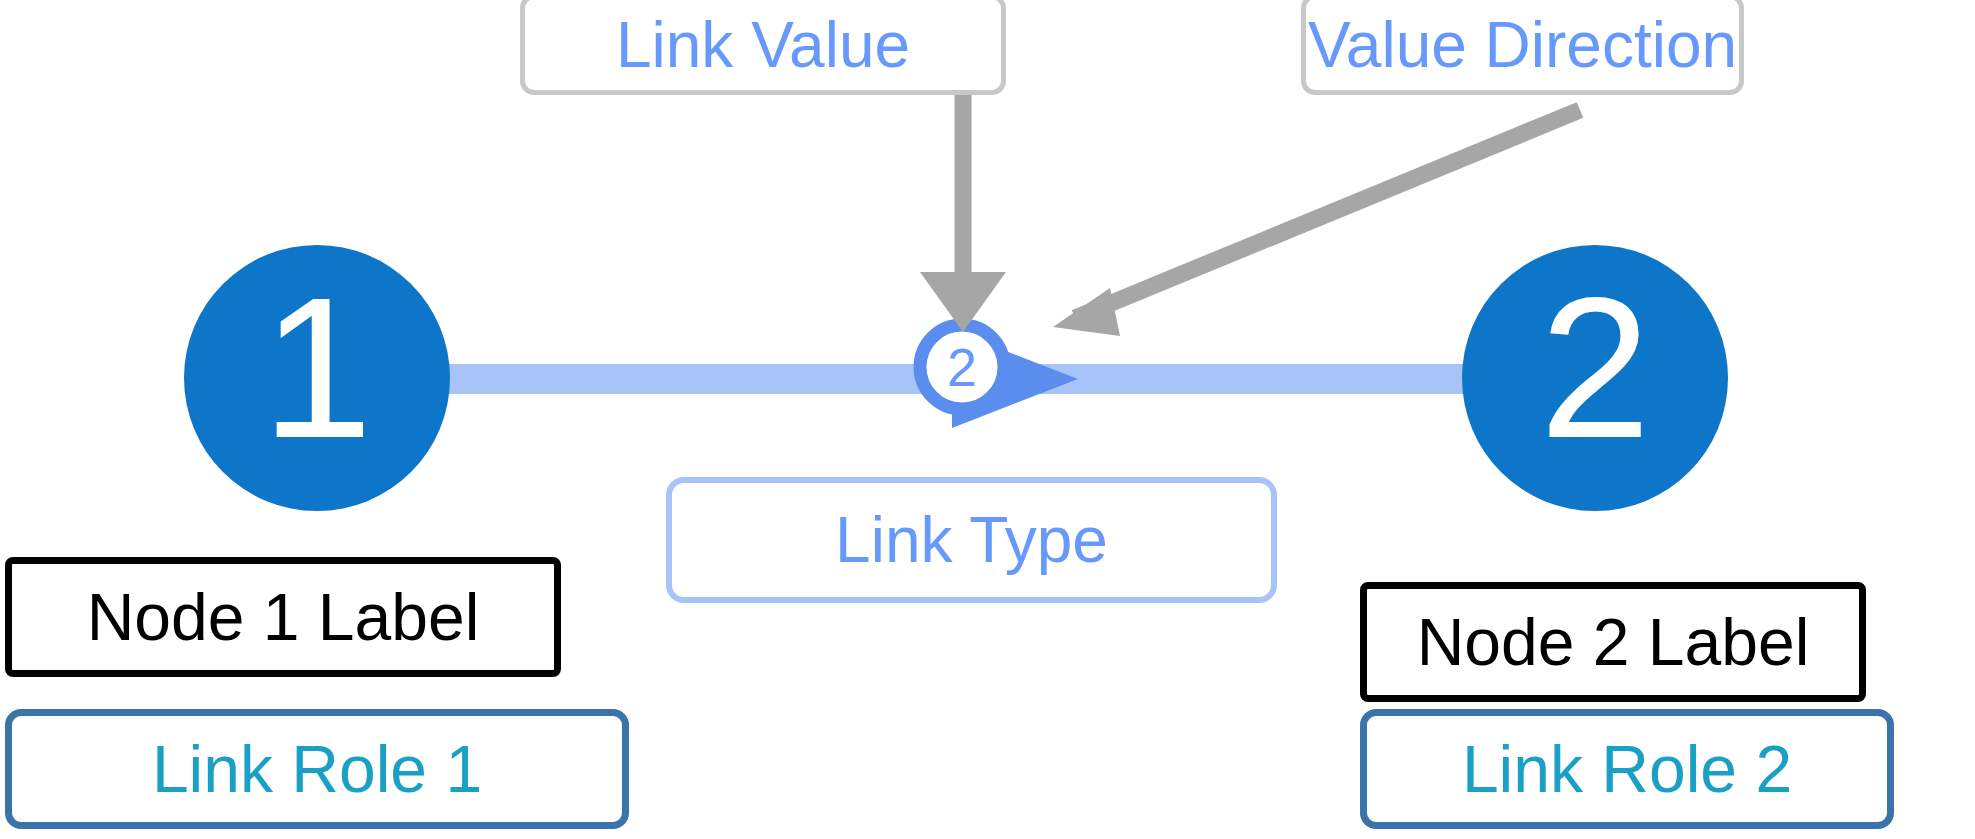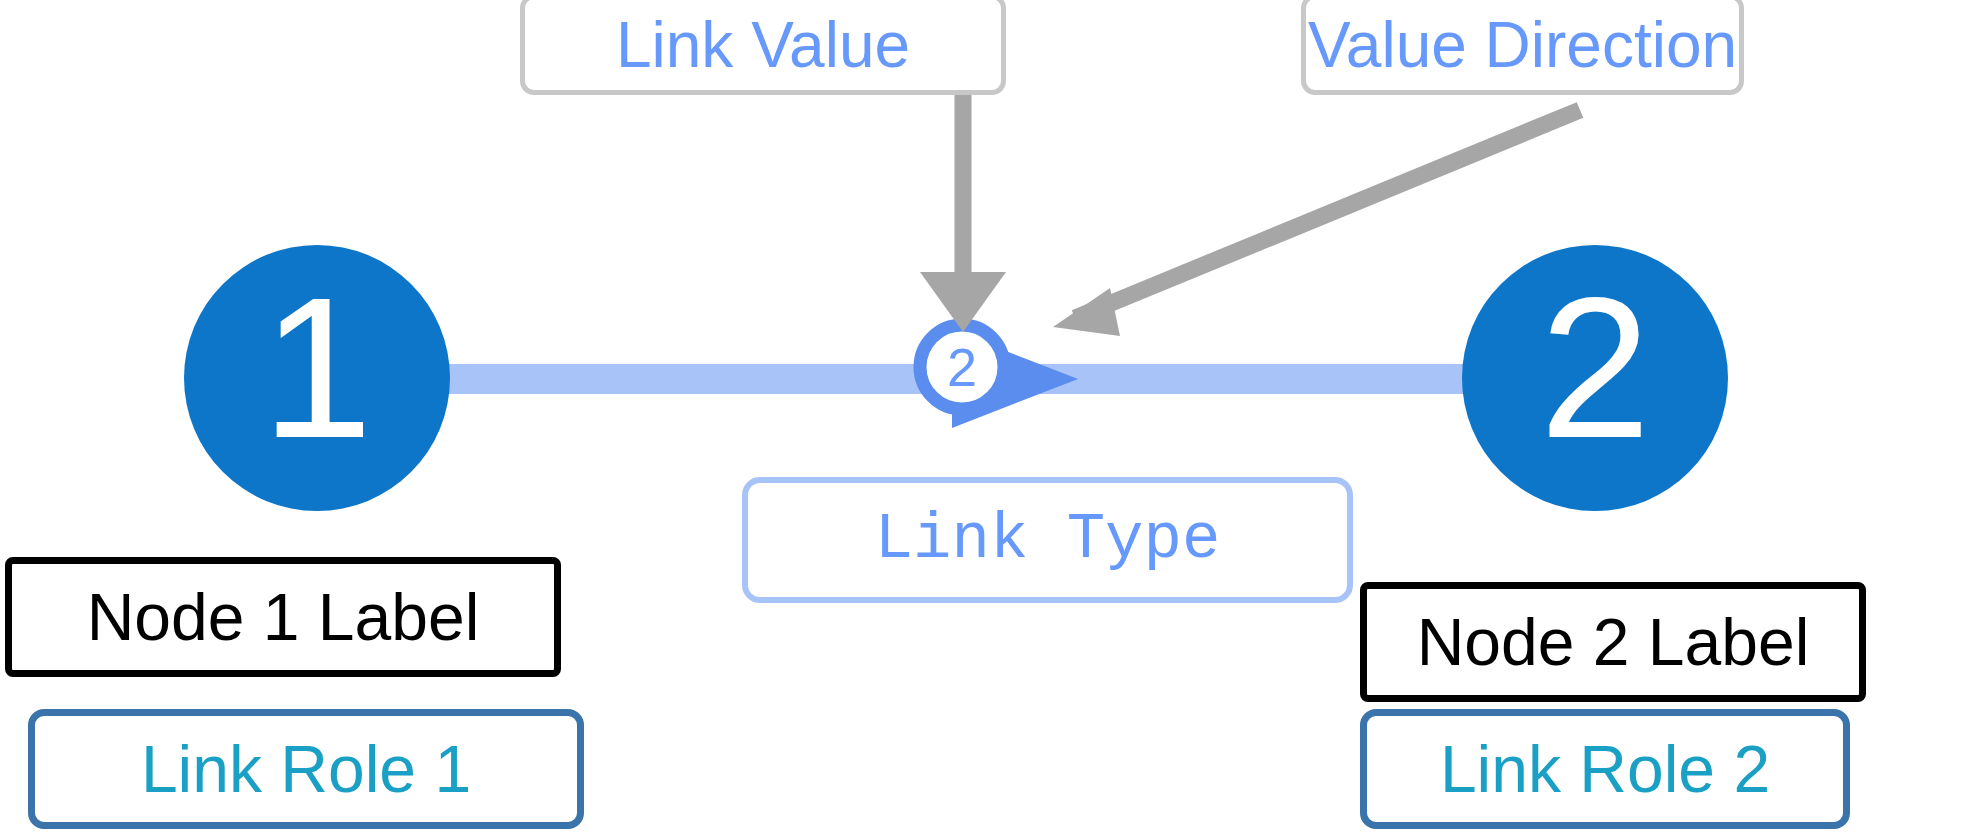--- a/index.html
+++ b/index.html
@@ -134,33 +134,33 @@
   <div class="link-value-num" style="left:927px; top:332px;">2</div>
 
   <div class="box box-callout" style="left:520px; top:-6px; width:486px; height:101px;">
     <span>Link Value</span>
   </div>
 
   <div class="box box-callout" style="left:1301px; top:-6px; width:443px; height:101px;">
     <span>Value Direction</span>
   </div>
 
-  <div class="box box-linktype" style="left:742px; top:477px; width:611px; height:126px;font-family:Liberation Mono, monospace;">
+  <div class="box box-linktype" style="left:666px; top:477px; width:611px; height:126px;">
     <span>Link Type</span>
   </div>
 
   <div class="box box-nodelabel" style="left:5px; top:557px; width:556px; height:120px;">
     <span>Node 1 Label</span>
   </div>
 
-  <div class="box box-linkrole" style="left:5px; top:709px; width:556px; height:120px;margin-left:23px;">
+  <div class="box box-linkrole" style="left:5px; top:709px; width:624px; height:120px;">
     <span>Link Role 1</span>
   </div>
 
   <div class="box box-nodelabel" style="left:1360px; top:582px; width:506px; height:120px;">
     <span>Node 2 Label</span>
   </div>
 
-  <div class="box box-linkrole" style="left:1360px; top:709px; width:490px; height:120px;">
+  <div class="box box-linkrole" style="left:1360px; top:709px; width:534px; height:120px;">
     <span>Link Role 2</span>
   </div>
 
 </div>
 
 </body></html>

